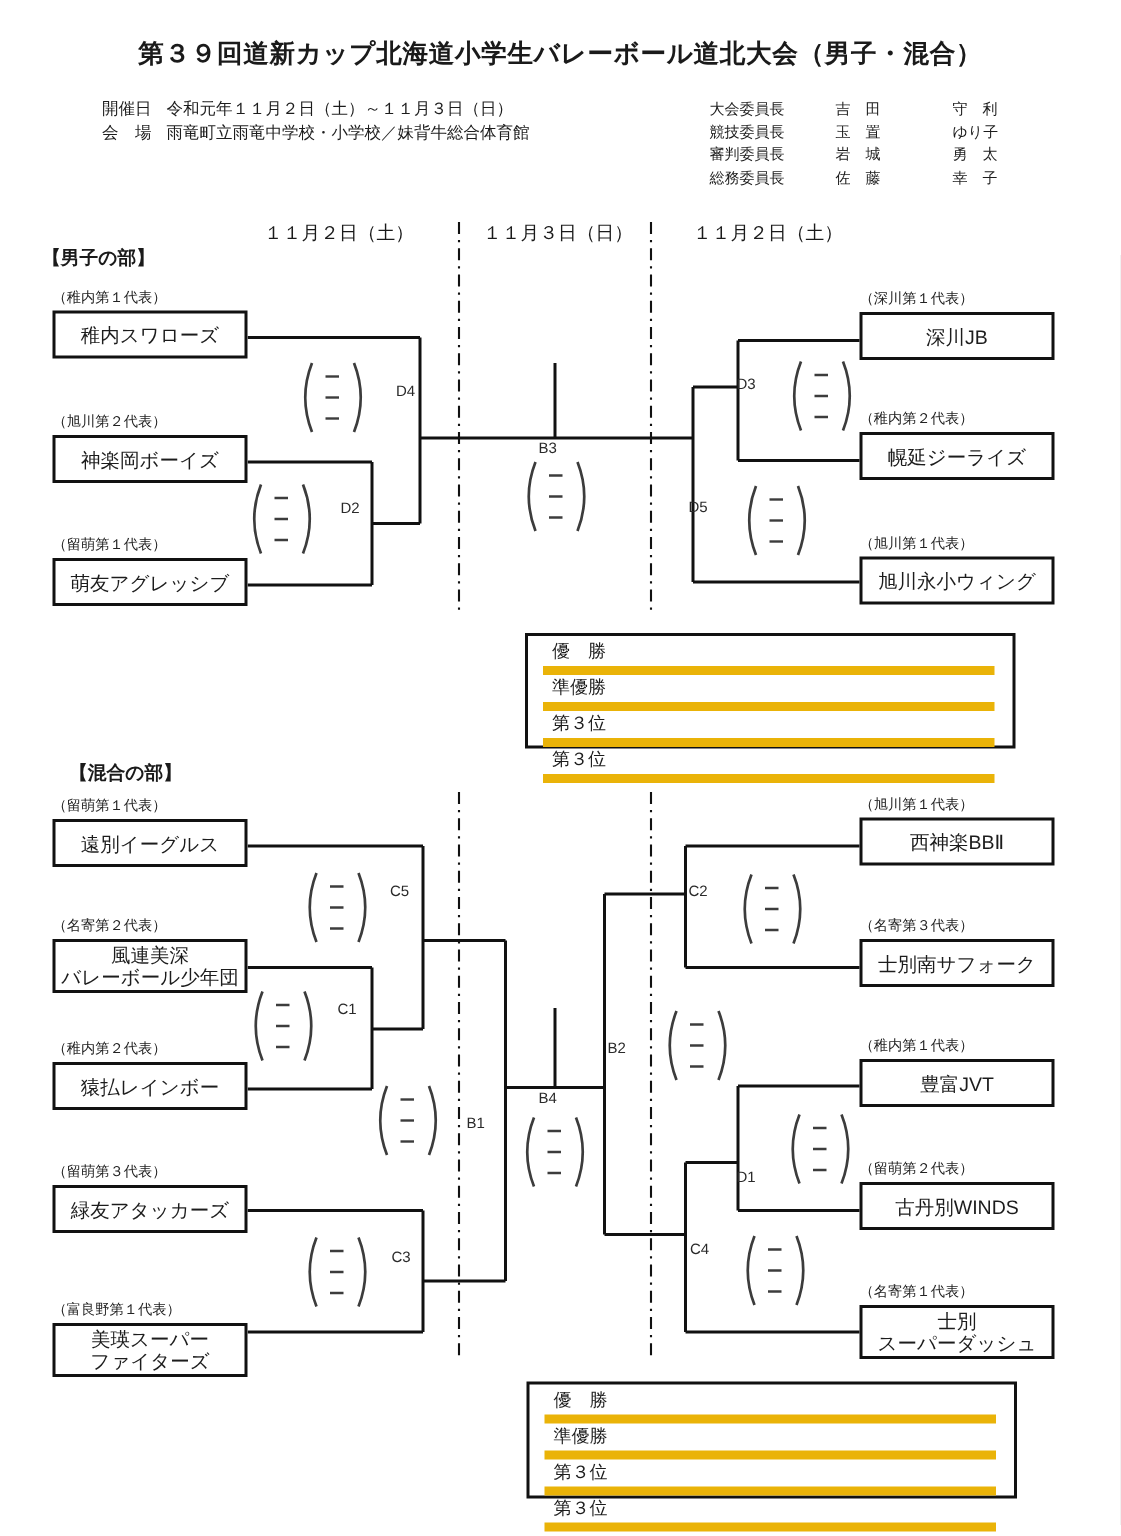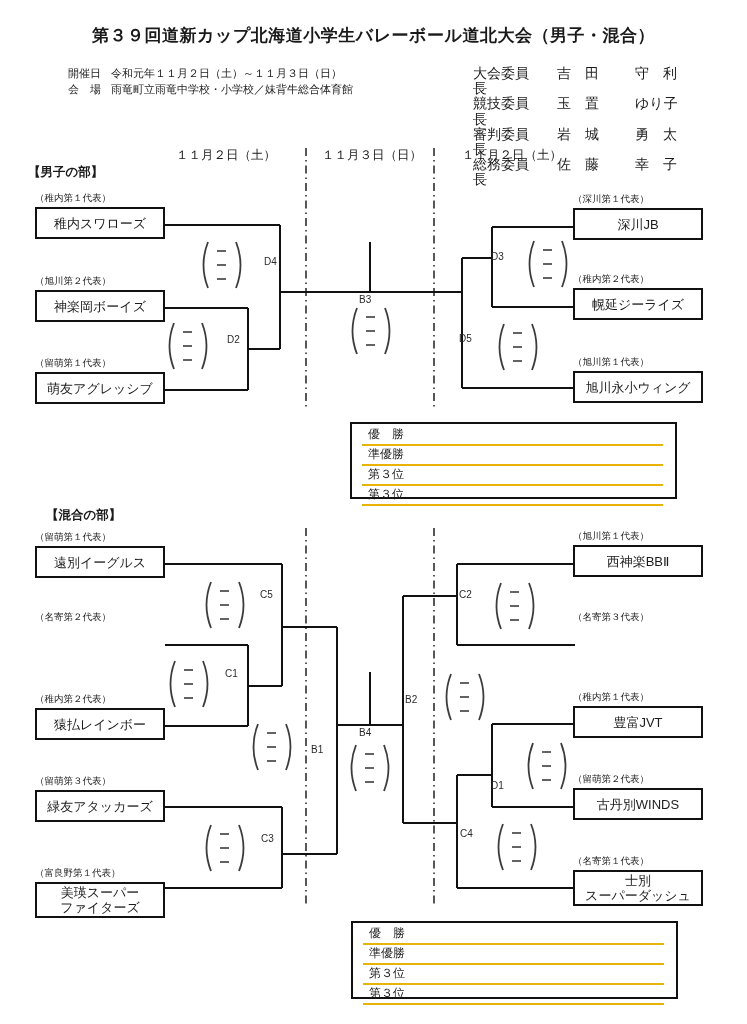--- a/index.html
+++ b/index.html
@@ -7,21 +7,21 @@
     position:relative;width:747px;height:1024px;margin:0 auto;background:#ffffff;
     font-family:"Liberation Sans","DejaVu Sans",sans-serif;color:#1c1c1c;overflow:hidden;
   }
   .title{
     position:absolute;left:0;right:0;top:24px;text-align:center;
     font-size:17px;font-weight:600;letter-spacing:0.5px;color:#1a1a1a;font-family:Liberation Mono, monospace;
   }
   .meta{position:absolute;left:68px;top:66px;font-size:11px;line-height:15.5px;}
   .meta .row{white-space:pre;}
   .meta .lbl{display:inline-block;margin-right:10px;}
-  .officials{position:absolute;left:473px;top:66px;font-size:14px;line-height:15.2px;}
+  .officials{position:absolute;left:473px;top:66px;font-size:10px;line-height:15.2px;}
   .officials .orow{display:flex;}
   .officials .role{width:62px;}
   .officials .fam{width:66px;margin-left:22px;white-space:pre;}
   .officials .giv{margin-left:12px;white-space:pre;}
   .datehead{
     position:absolute;top:147px;width:112px;text-align:center;
     font-size:12.5px;color:#1a1a1a;
   }
   .section-label{position:absolute;font-size:12.5px;font-weight:600;color:#1a1a1a;}
   .team{position:absolute;width:130px;}
@@ -33,21 +33,21 @@
   }
   .mlabel{position:absolute;font-size:10px;color:#2a2a2a;}
   svg.lines{position:absolute;left:0;top:0;}
   svg.lines line.solid{stroke:#111;stroke-width:2;}
   svg.lines line.dash{stroke:#111;stroke-width:1.4;stroke-dasharray:8 4 1.5 4;}
   .standings{
     position:absolute;box-sizing:border-box;width:327px;border:2px solid #111;background:#fff;
     display:flex;flex-direction:column;padding:2px 12px 4px 10px;
   }
   .standings .srow{
-    flex:1;border-bottom:2px solid #eab308;font-size:12px;
+    flex:1;border-bottom:6px solid #eab308;font-size:12px;
     display:flex;align-items:flex-end;padding:0 0 1px 6px;white-space:pre;text-align:right;
   }
 </style>
 </head>
 <body>
 
 <div class="page">
 
   <svg class="lines" width="747" height="1024" viewBox="0 0 747 1024">
     <defs>
@@ -205,40 +205,43 @@
     <div class="srow">第３位</div>
     <div class="srow">第３位</div>
   </div>
 
   <div class="team" style="left:35px;top:531px;">
     <div class="region">（留萌第１代表）</div>
     <div class="tbox">遠別イーグルス</div>
   </div>
   <div class="team" style="left:35px;top:611px;">
     <div class="region">（名寄第２代表）</div>
+    <div class="tbox">風連美深
+バレーボール少年団</div>
   </div>
   <div class="team" style="left:35px;top:693px;">
     <div class="region">（稚内第２代表）</div>
     <div class="tbox">猿払レインボー</div>
   </div>
   <div class="team" style="left:35px;top:775px;">
     <div class="region">（留萌第３代表）</div>
     <div class="tbox">緑友アタッカーズ</div>
   </div>
   <div class="team" style="left:35px;top:855px;margin-top:12px;">
     <div class="region">（富良野第１代表）</div>
     <div class="tbox">美瑛スーパー
 ファイターズ</div>
   </div>
   <div class="team" style="left:573px;top:530px;">
     <div class="region">（旭川第１代表）</div>
     <div class="tbox">西神楽BBⅡ</div>
   </div>
   <div class="team" style="left:573px;top:611px;">
     <div class="region">（名寄第３代表）</div>
+    <div class="tbox">士別南サフォーク</div>
   </div>
   <div class="team" style="left:573px;top:691px;">
     <div class="region">（稚内第１代表）</div>
     <div class="tbox">豊富JVT</div>
   </div>
   <div class="team" style="left:573px;top:773px;">
     <div class="region">（留萌第２代表）</div>
     <div class="tbox">古丹別WINDS</div>
   </div>
   <div class="team" style="left:573px;top:855px;">

